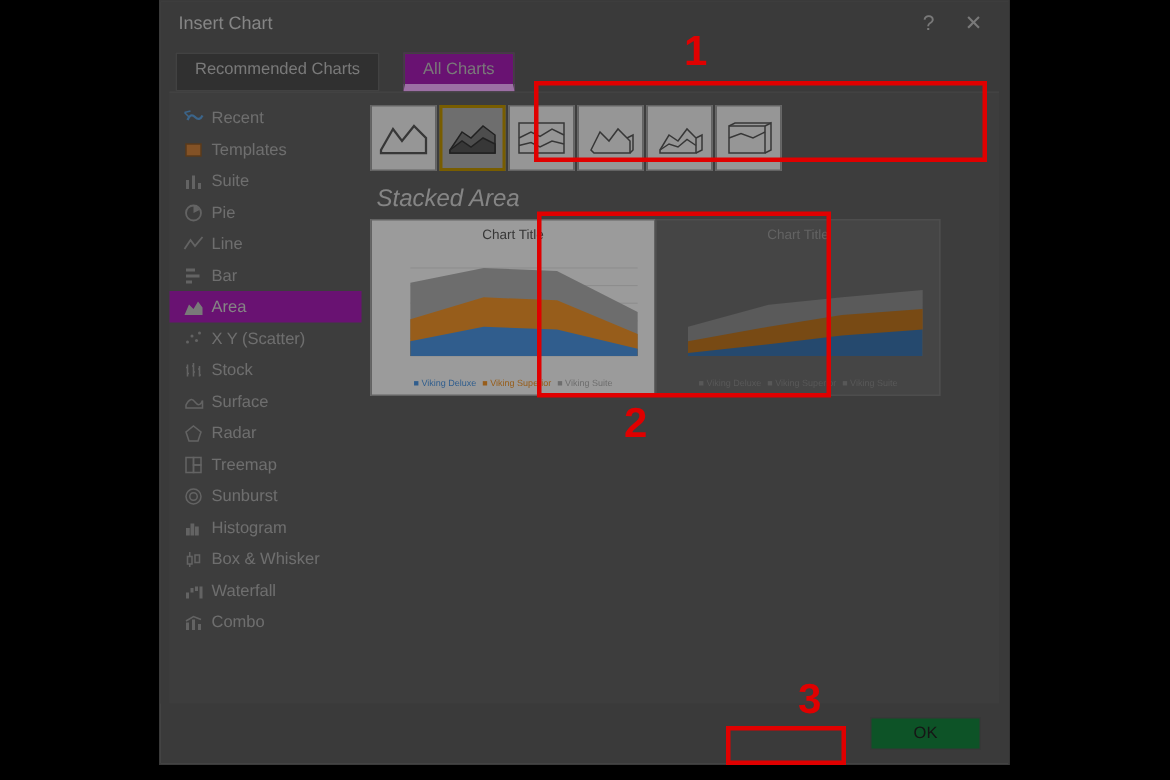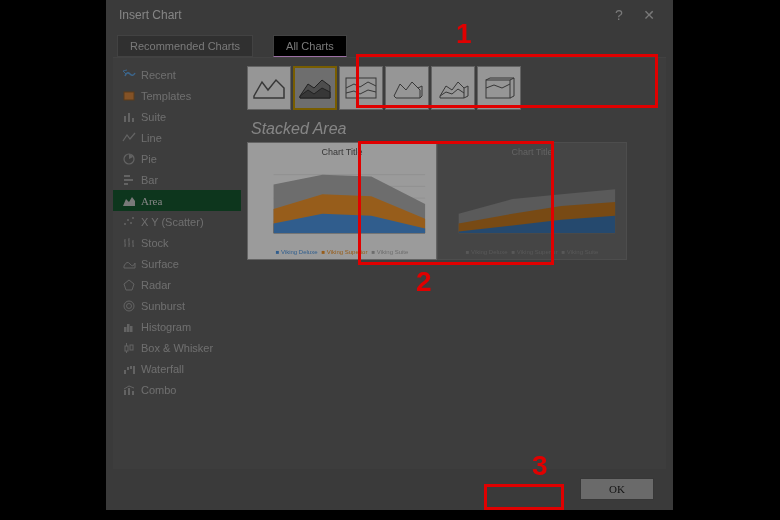--- a/index.html
+++ b/index.html
@@ -34,33 +34,32 @@
   .titlebar .spacer { flex: 1; }
   .titlebar .winbtn {
     width: 30px; height: 22px;
     display: flex; align-items: center; justify-content: center;
     color: #bbb; font-size: 14px;
   }
   .tabs {
     display: flex;
     padding: 0 10px;
     margin-top: 6px;
-    gap: 0;
+    gap: 16px;
   }
   .tab {
     padding: 4px 12px;
     background: #4a4a4a;
     border: 1px solid #666;
     color: #bbb;
     font-size: 11px;
   }
   .tab.active {
-    background: #000000;
-    border-bottom: 1px solid #f0abfc;
-    margin-left: 20px;
+    background: #a21caf;
+    border-bottom: 5px solid #f0abfc;
   }
   .content {
     flex: 1;
     display: flex;
     border-top: 1px solid #666;
     margin: 0 6px;
     background: #5f5f5f;
   }
   .sidebar {
     width: 128px;
@@ -68,23 +67,22 @@
   }
   .side-item {
     height: 21px;
     display: flex; align-items: center;
     padding-left: 8px;
     gap: 4px;
     color: #aaa;
     font-size: 11px;
   }
   .side-item.selected {
-    background: #14532d;
+    background: #a21caf;
     color: #ccc;
-    font-family: Liberation Serif, serif;
   }
   .side-item .sicon {
     width: 16px; height: 16px;
     display: flex; align-items: center; justify-content: center;
     color: #999;
   }
   .main {
     flex: 1;
     padding: 4px 2px;
   }
@@ -126,25 +124,25 @@
   .preview .legend span::before{content:"■ "; }
   .footer {
     height: 40px;
     display: flex; justify-content: flex-end; align-items: center;
     gap: 8px;
     padding-right: 18px;
     background: #5a5a5a;
   }
   .btn {
     width: 74px; height: 22px;
-    background: #a3a3a3;
+    background: #15803d;
     border: 1px solid #555;
     color: #222;
     font-size: 11px;
-    display:flex;align-items:center;justify-content:center;font-family:Liberation Serif, serif;
+    display:flex;align-items:center;justify-content:center;
   }
   .callout {
     position: absolute;
     border: 3px solid #e00000;
     pointer-events: none;
   }
   .callnum {
     position: absolute;
     color: #e00000;
     font-family: Arial Black, Arial, sans-serif;
@@ -196,33 +194,33 @@
               <rect x="2" y="6" width="2" height="6" fill="#999"></rect>
               <rect x="6" y="3" width="2" height="9" fill="#999"></rect>
               <rect x="10" y="8" width="2" height="4" fill="#999"></rect>
             </svg>
           </span>
         <span>Suite</span>
       </div>
       <div class="side-item">
         <span class="sicon">
             <svg width="14" height="14" viewBox="0 0 14 14">
-              <path d="M1 10 L5 4 L8 8 L13 2" stroke="#999" fill="none" stroke-width="1.2"></path>
-            </svg>
-          </span>
-        <span>Line</span>
-      </div>
-      <div class="side-item">
-        <span class="sicon">
-            <svg width="14" height="14" viewBox="0 0 14 14">
               <circle cx="7" cy="7" r="5" fill="none" stroke="#999" stroke-width="1.2"></circle>
               <path d="M7 7 L7 2 A5 5 0 0 1 11 5 Z" fill="#999"></path>
             </svg>
           </span>
         <span>Pie</span>
+      </div>
+      <div class="side-item">
+        <span class="sicon">
+            <svg width="14" height="14" viewBox="0 0 14 14">
+              <path d="M1 10 L5 4 L8 8 L13 2" stroke="#999" fill="none" stroke-width="1.2"></path>
+            </svg>
+          </span>
+        <span>Line</span>
       </div>
       <div class="side-item">
         <span class="sicon">
             <svg width="14" height="14" viewBox="0 0 14 14">
               <rect x="2" y="2" width="6" height="2" fill="#999"></rect>
               <rect x="2" y="6" width="9" height="2" fill="#999"></rect>
               <rect x="2" y="10" width="4" height="2" fill="#999"></rect>
             </svg>
           </span>
         <span>Bar</span>
@@ -262,20 +260,30 @@
           </span>
         <span>Surface</span>
       </div>
       <div class="side-item">
         <span class="sicon">
             <svg width="14" height="14" viewBox="0 0 14 14">
               <path d="M7 2 L12 6 L10 12 L4 12 L2 6 Z" fill="none" stroke="#999"></path>
             </svg>
           </span>
         <span>Radar</span>
+      </div>
+      <div class="side-item">
+        <span class="sicon">
+            <svg width="14" height="14" viewBox="0 0 14 14">
+              <rect x="2" y="2" width="5" height="10" fill="none" stroke="#999"></rect>
+              <rect x="7" y="2" width="5" height="5" fill="none" stroke="#999"></rect>
+              <rect x="7" y="7" width="5" height="5" fill="none" stroke="#999"></rect>
+            </svg>
+          </span>
+        <span>Treemap</span>
       </div>
       <div class="side-item">
         <span class="sicon">
             <svg width="14" height="14" viewBox="0 0 14 14">
               <circle cx="7" cy="7" r="5" fill="none" stroke="#999"></circle>
               <circle cx="7" cy="7" r="2.5" fill="none" stroke="#999"></circle>
             </svg>
           </span>
         <span>Sunburst</span>
       </div>

